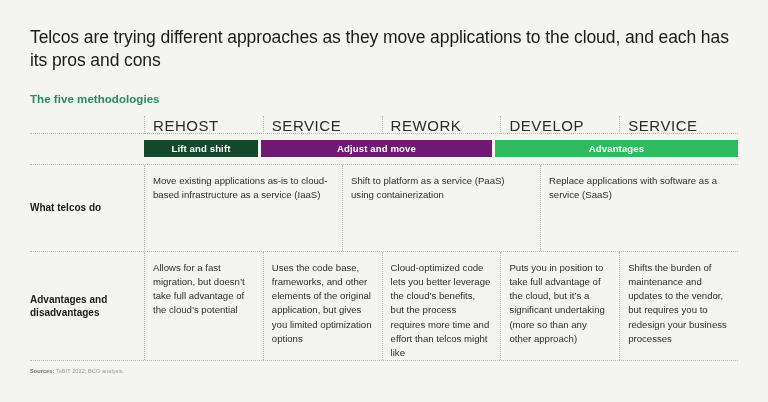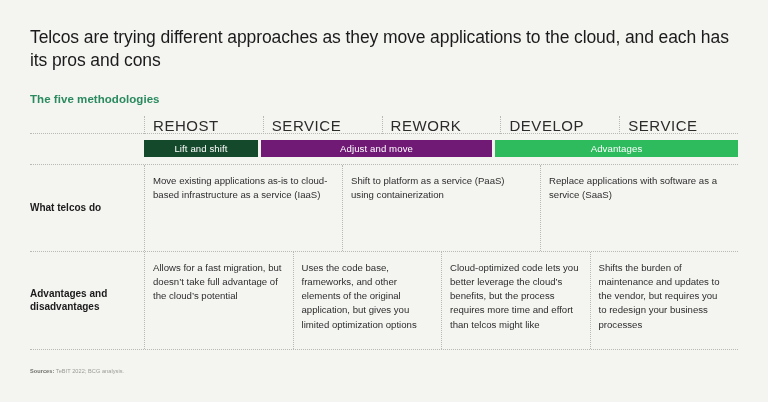--- a/index.html
+++ b/index.html
@@ -106,21 +106,21 @@
     height: 17px;
     width: 100%;
   }
   .banner {
     height: 17px;
     display: flex;
     align-items: center;
     justify-content: center;
     color: #ffffff;
     font-size: 9.6px;
-    font-weight: 400;
+    font-weight: 700;
     letter-spacing: 0.1px;
     box-sizing: border-box;
     text-align: center;
   }
   .banner.b1 { flex: 0 0 114px; background: #14492c; margin-right: 3px; }
   .banner.b2 { flex: 0 0 231px; background: #701a75; margin-right: 3px; }
   .banner.b3 { flex: 1 1 auto;  background: #2dbb5e; }
 
   
   .row-body { min-height: 86px; }
@@ -210,20 +210,23 @@
       <div class="cell col-data">
         <div class="celltext">Allows for a fast migration, but doesn’t take full advantage of the cloud’s potential</div>
       </div>
       <div class="cell col-data">
         <div class="celltext">Uses the code base, frameworks, and other elements of the original application, but gives you limited optimization options</div>
       </div>
       <div class="cell col-data">
         <div class="celltext">Cloud-optimized code lets you better leverage the cloud’s benefits, but the process requires more time and effort than telcos might like</div>
       </div>
       <div class="cell col-data">
+        <div class="celltext">Puts you in position to take full advantage of the cloud, but it’s a significant undertaking (more so than any other approach)</div>
+      </div>
+      <div class="cell col-data">
         <div class="celltext">Shifts the burden of maintenance and updates to the vendor, but requires you to redesign your business processes</div>
       </div>
     </div>
 
   </div>
 
   <div class="footer">
     <b>Sources:</b><span> TeBIT 2022; BCG analysis.</span>
   </div>
 

